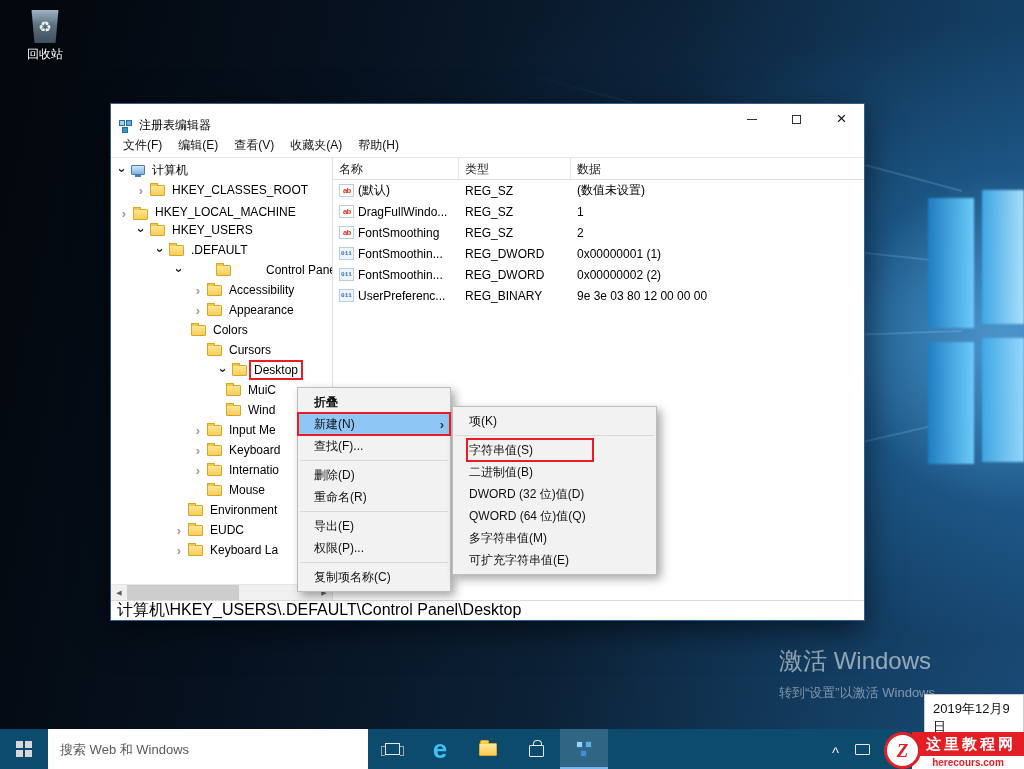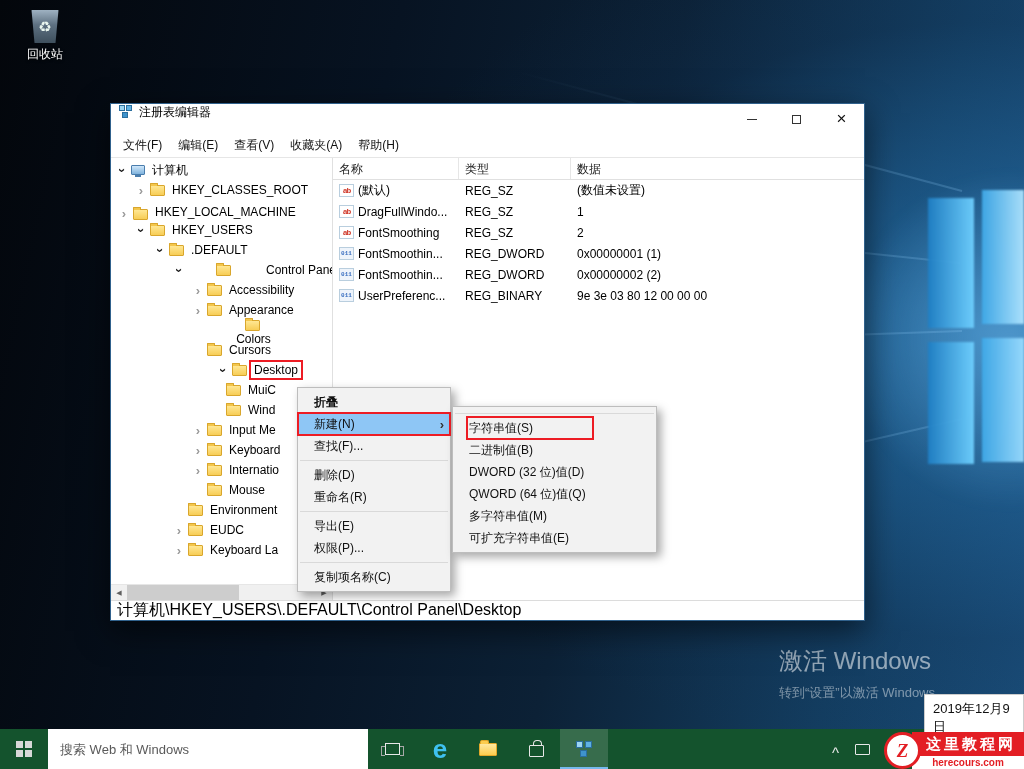--- a/index.html
+++ b/index.html
@@ -33,21 +33,21 @@
   .bin-label{margin-top:3px;font-size:12px;text-shadow:0 1px 3px rgba(0,0,0,.95)}
 
   
   .watermark{position:absolute;left:779px;top:645px;z-index:3;pointer-events:none}
   .wm1{font-size:24px;color:rgba(255,255,255,.55)}
   .wm2{font-size:13px;margin-top:7px;color:rgba(255,255,255,.45)}
 
   
   .window{position:absolute;left:110px;top:103px;width:755px;height:518px;background:#fff;z-index:10;
       border:1px solid #30618c;box-shadow:0 10px 30px rgba(0,0,0,.55);display:flex;flex-direction:column}
-  .titlebar{height:30px;flex:none;display:flex;align-items:flex-start;background:#fff}
+  .titlebar{height:30px;flex:none;display:flex;align-items:flex-end;background:#fff}
   .app-icon{width:14px;height:15px;position:relative;margin:0 6px 0 8px;flex:none}
   .app-icon i,.reg-icon i{position:absolute;border:1px solid #2a6e9e}
   .app-icon i{width:6px;height:6px}
   .app-icon i:nth-child(1){left:0;top:1px;background:#9bd5f2}
   .app-icon i:nth-child(2){left:7px;top:1px;background:#5fb1e2}
   .app-icon i:nth-child(3){left:3px;top:8px;background:#3f93cc}
   .title{font-size:12px;color:#000}
   .winbtns{margin-left:auto;display:flex;height:100%}
   .winbtn{width:45px;height:100%;display:flex;align-items:center;justify-content:center}
   .g-min{width:10px;height:1px;background:#333}
@@ -101,21 +101,21 @@
   .menu-item{height:22px;padding:0 16px;color:#111;position:relative;white-space:nowrap;display:flex;align-items:center}
   .menu-item.bold{font-weight:bold}
   .menu-item.hl{background:#8ec6f5}
   .menu-item.red-outline{outline:2px solid #ed1c24;outline-offset:-1px}
   .marrow{position:absolute;right:6px;font-size:13px;color:#333;font-weight:bold}
   .menu-sep{height:1px;background:#d9d9d9;margin:3px 2px}
   .mlabel{font-size:12px}
   .mlabel.red-outline-label{display:inline-block;min-width:122px;outline:2px solid #ed1c24;outline-offset:1px;height:18px;line-height:18px}
 
   
-  .taskbar{position:absolute;left:0;bottom:0;width:1024px;height:40px;background:#14532d;display:flex;align-items:stretch;z-index:40}
+  .taskbar{position:absolute;left:0;bottom:0;width:1024px;height:40px;background:#0c4a6e;display:flex;align-items:stretch;z-index:40}
   .start{width:48px;display:flex;align-items:center;justify-content:center}
   .win-logo{display:grid;grid-template-columns:7px 7px;grid-template-rows:7px 7px;gap:2px}
   .win-logo i{background:#d8d8d8}
   .searchbox{width:320px;background:#fff;display:flex;align-items:center}
   .searchbox input{border:none;outline:none;width:100%;height:100%;padding:0 12px;font-size:13px;color:#333;background:transparent;font-family:inherit}
   .searchbox input::placeholder{color:#595959}
   .tbtn{width:48px;display:flex;align-items:center;justify-content:center;position:relative}
   .tbtn.active{background:rgba(255,255,255,.15);box-shadow:inset 0 -2px 0 #76b9ed}
   .tv-icon{width:15px;height:12px;border:1px solid #e8e8e8;position:relative}
   .tv-icon::before{content:"";position:absolute;left:-5px;top:2px;width:3px;height:8px;border:1px solid #a8a8a8;border-right:none}
@@ -239,21 +239,21 @@
             <div class="tree-row" style="padding-left: 80px;">
               <span class="chevron collapsed"></span>
               <span class="ticon icon-folder"></span>
               <span class="tlabel">Accessibility</span>
             </div>
             <div class="tree-row" style="padding-left: 80px;">
               <span class="chevron collapsed"></span>
               <span class="ticon icon-folder"></span>
               <span class="tlabel">Appearance</span>
             </div>
-            <div class="tree-row" style="padding-left: 64px; flex-direction: column;">
+            <div class="tree-row" style="padding-left: 64px;">
               <span class="chevron none"></span>
               <span class="ticon icon-folder"></span>
               <span class="tlabel">Colors</span>
             </div>
             <div class="tree-row" style="padding-left: 80px;">
               <span class="chevron none"></span>
               <span class="ticon icon-folder"></span>
               <span class="tlabel">Cursors</span>
             </div>
             <div class="tree-row" style="padding-left: 105px;">
@@ -401,20 +401,23 @@
       </div>
       <div class="menu-item">
         <span class="mlabel">权限(P)...</span>
       </div>
       <div class="menu-sep"></div>
       <div class="menu-item">
         <span class="mlabel">复制项名称(C)</span>
       </div>
     </div>
   <div id="new-submenu" class="cmenu">
+      <div class="menu-item">
+        <span class="mlabel">项(K)</span>
+      </div>
       <div class="menu-sep"></div>
       <div class="menu-item">
         <span class="mlabel red-outline-label">字符串值(S)</span>
       </div>
       <div class="menu-item">
         <span class="mlabel">二进制值(B)</span>
       </div>
       <div class="menu-item">
         <span class="mlabel">DWORD (32 位)值(D)</span>
       </div>

